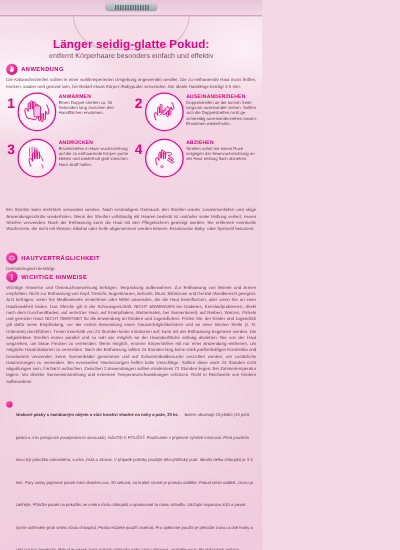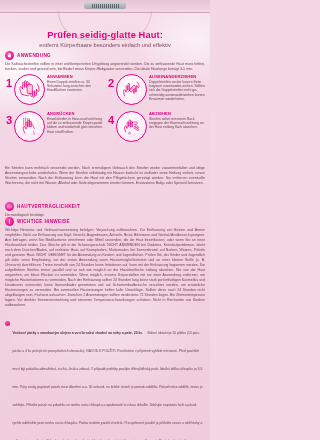--- a/index.html
+++ b/index.html
@@ -117,21 +117,21 @@
       <i></i>
       <i></i>
       <i></i>
       <i></i>
       <i></i>
   </div>
   <div class="flapcurve"></div>
   <div class="fold"></div>
 
   <div class="hdr">
-    <h1>Prüfen seidig-glatte Haut:</h1>
+    <h1>Länger seidig-glatte Pokud:</h1>
     <p>entfernt Körperhaare besonders einfach und effektiv</p>
   </div>
 
   <div class="sect" style="top:51px;">
     <div class="sect-hd">
       <span class="badge">
         <svg viewBox="0 0 10 10">
             <path d="M3.4 7.6c-.5-.9-.9-1.7-.9-2.6 0-.6.5-.7.7-.3l.4.8V2.2c0-.5.7-.5.7 0v2.4h.2V1.7c0-.5.7-.5.7 0v2.9h.2V2.1c0-.5.7-.5.7 0v2.5h.2V3c0-.5.7-.5.7 0v3c0 .9-.4 1.4-.8 1.8z" fill="#fff"></path>
           </svg>
       </span>

